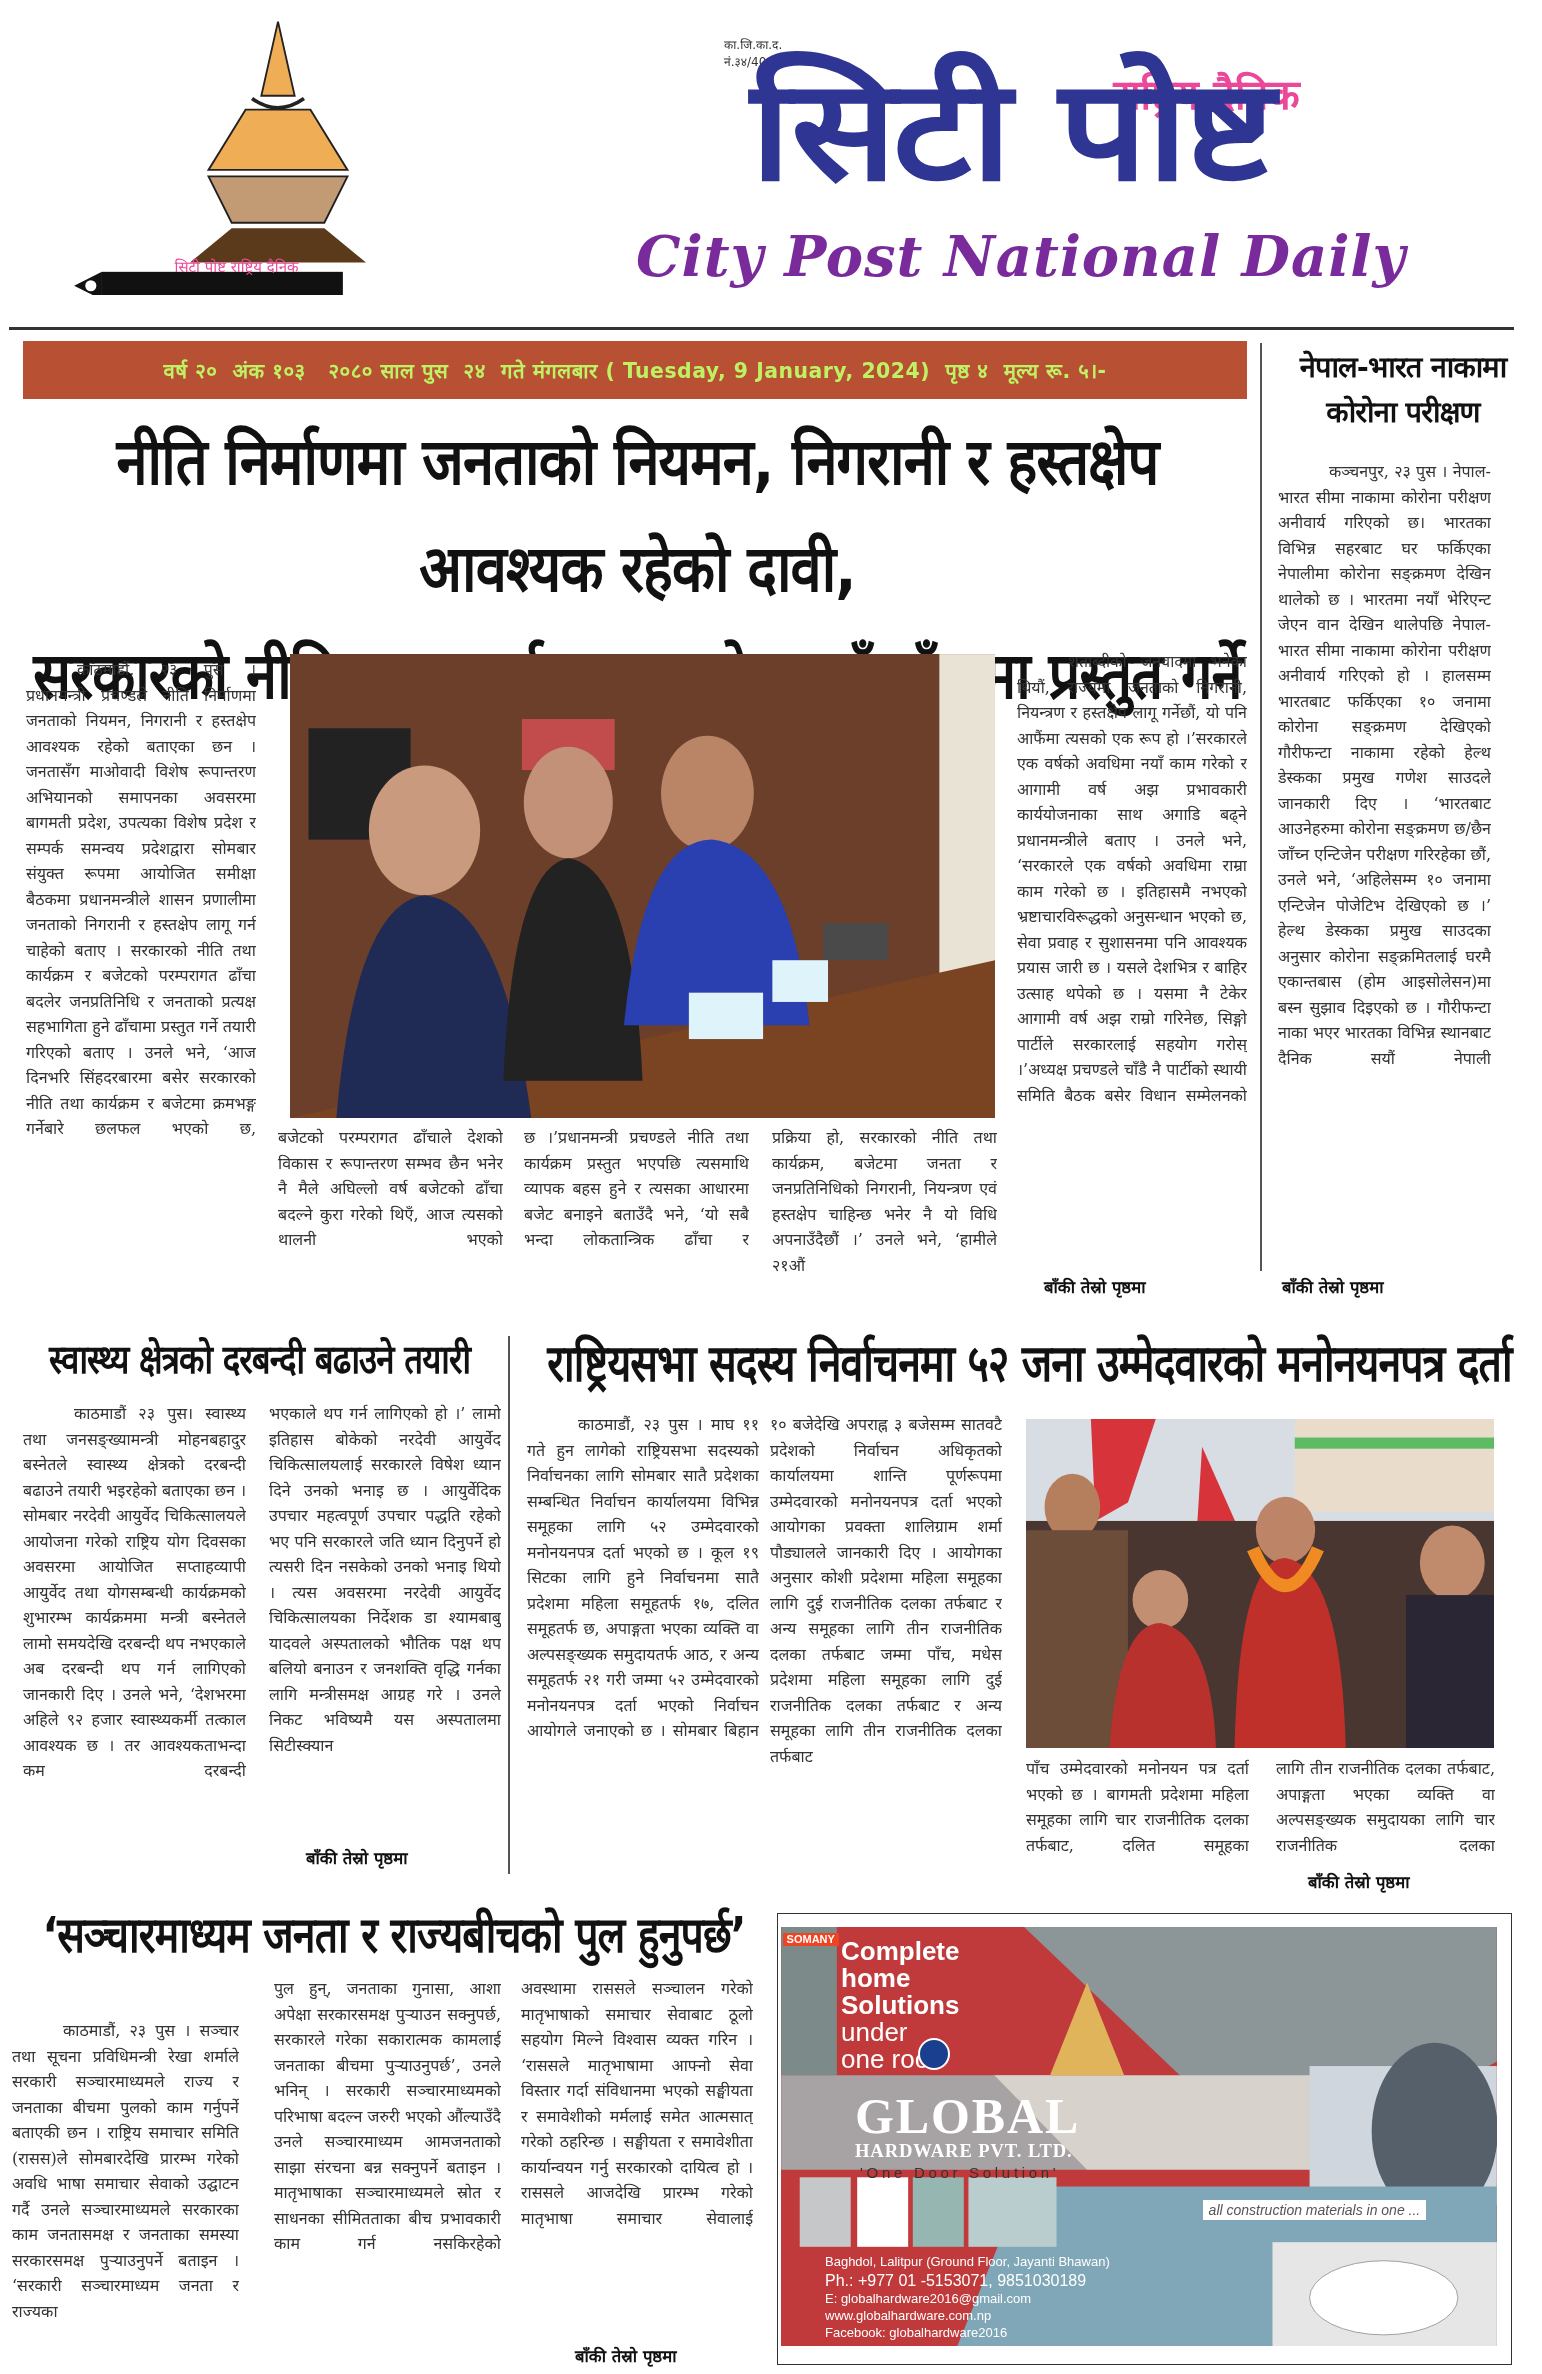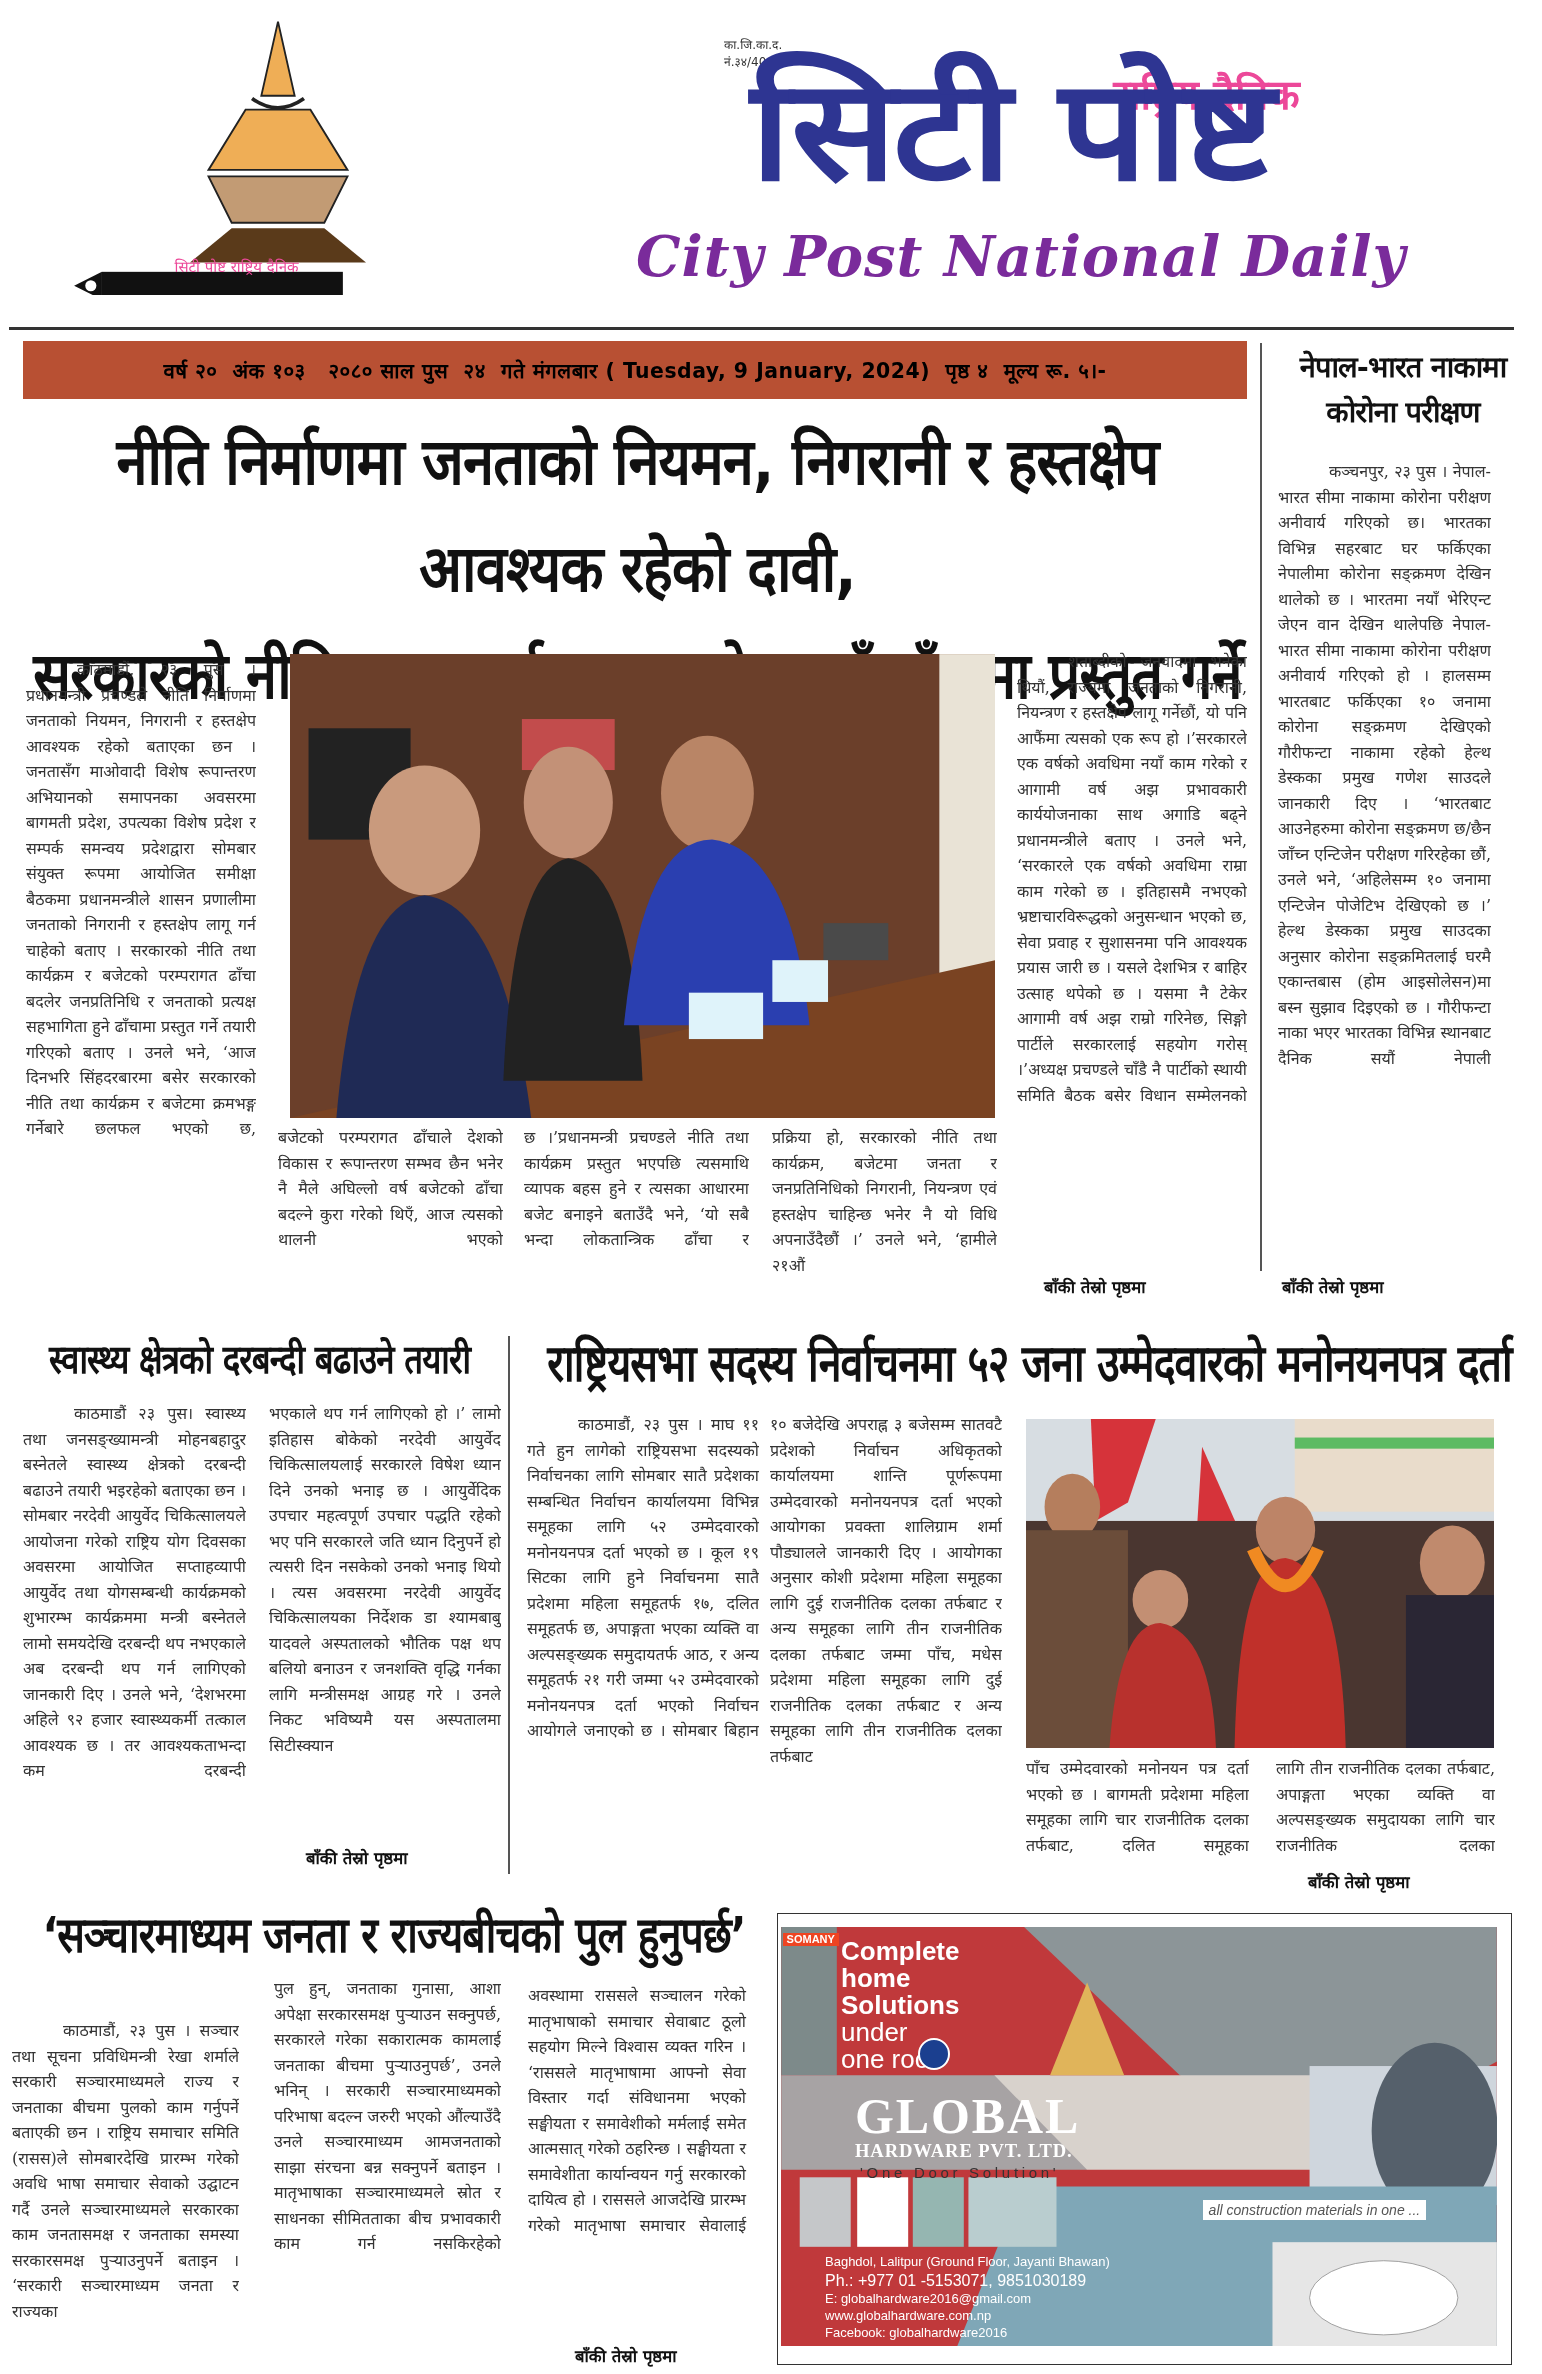--- a/index.html
+++ b/index.html
@@ -10,21 +10,21 @@
   
   .logo { left: 46px; top: 16.7px; width: 464px; height: 278px; }
   .reg-no { left: 724px; top: 37px; font-family: "DejaVu Sans", sans-serif; font-size: 12px; line-height: 16.7px; color: #333; text-align: left; }
   .tagline-np { left: 928px; top: 41px; width: 557px; text-align: center; font-family: "DejaVu Sans", sans-serif; font-weight: bold; font-size: 41px; color: #ec4899; margin-top: 24px; }
   .title-np { left: 538px; top: 51px; width: 946px; text-align: center; font-family: "DejaVu Sans", sans-serif; font-weight: bold; font-size: 156px; line-height: 176px; color: #2e3592; letter-spacing: -3.7px; transform: scaleY(0.9); transform-origin: top; }
   .title-en { left: 557px; top: 223px; width: 928px; text-align: center; font-family: "DejaVu Serif", serif; font-style: italic; font-weight: bold; font-size: 56px; color: #7a2b9b; letter-spacing: 0.9px; }
   .rule-top { left: 9.3px; top: 327px; width: 1505px; height: 2.8px; background: #333; }
 
   
   .datebar { left: 23px; top: 341px; width: 1224px; height: 58px; background: #b85033;
-             color: #000000; font-family: "DejaVu Sans", sans-serif; font-weight: bold; font-size: 20.4px;
+             color: #bef264; font-family: "DejaVu Sans", sans-serif; font-weight: bold; font-size: 20.4px;
              display: flex; align-items: center; justify-content: center; letter-spacing: 0.5px; }
 
   .vrule { background: #555; width: 1.9px; }
 
   .headline { font-family: "DejaVu Sans", sans-serif; font-weight: bold; color: #111; text-align: center; letter-spacing: -0.9px; }
   .h-main { left: 23px; top: 408px; width: 1229px; font-size: 56px; line-height: 93px; transform: scaleY(1.15); transform-origin: top; }
   .h-side { left: 1271px; top: 345px; width: 264px; font-size: 29px; line-height: 45px; }
   .h-health { left: 18.6px; top: 1326px; width: 482px; font-size: 33px; line-height: 56px; transform: scaleY(1.2); transform-origin: top;}
   .h-nomination { left: 524px; top: 1326px; width: 1011px; font-size: 41px; line-height: 61px; transform: scaleY(1.25); transform-origin: top; }
   .h-media { left: 23px; top: 1897px; width: 742px; font-size: 41px; line-height: 65px; transform: scaleY(1.2); transform-origin: top; }
@@ -171,21 +171,21 @@
 <div class="abs more" style="left:1308px;top:1870px;">बाँकी तेस्रो पृष्ठमा</div>
 
 <div class="abs headline h-media">‘सञ्चारमाध्यम जनता र राज्यबीचको पुल हुनुपर्छ’</div>
 <div class="abs col" style="left:12px;top:1976px;width:227px;height:390px;margin-top:42px;">
   <p class="lead" style="margin:0;">काठमाडौं, २३ पुस । सञ्चार तथा सूचना प्रविधिमन्त्री रेखा शर्माले सरकारी सञ्चारमाध्यमले राज्य र जनताका बीचमा पुलको काम गर्नुपर्ने बताएकी छन । राष्ट्रिय समाचार समिति (रासस)ले सोमबारदेखि प्रारम्भ गरेको अवधि भाषा समाचार सेवाको उद्घाटन गर्दै उनले सञ्चारमाध्यमले सरकारका काम जनतासमक्ष र जनताका समस्या सरकारसमक्ष पुऱ्याउनुपर्ने बताइन । ‘सरकारी सञ्चारमाध्यम जनता र राज्यका</p>
 </div>
 <div class="abs col" style="left:274px;top:1976px;width:227px;height:390px;">
   <p style="margin:0;">पुल हुन्, जनताका गुनासा, आशा अपेक्षा सरकारसमक्ष पुऱ्याउन सक्नुपर्छ, सरकारले गरेका सकारात्मक कामलाई जनताका बीचमा पुऱ्याउनुपर्छ’, उनले भनिन् । सरकारी सञ्चारमाध्यमको परिभाषा बदल्न जरुरी भएको औंल्याउँदै उनले सञ्चारमाध्यम आमजनताको साझा संरचना बन्न सक्नुपर्ने बताइन । मातृभाषाका सञ्चारमाध्यमले स्रोत र साधनका सीमितताका बीच प्रभावकारी काम गर्न नसकिरहेको</p>
 </div>
 <div class="abs col" style="left:521px;top:1976px;width:232px;height:362px;">
-  <p style="margin:7px;">अवस्थामा राससले सञ्चालन गरेको मातृभाषाको समाचार सेवाबाट ठूलो सहयोग मिल्ने विश्वास व्यक्त गरिन । ‘राससले मातृभाषामा आफ्नो सेवा विस्तार गर्दा संविधानमा भएको सङ्घीयता र समावेशीको मर्मलाई समेत आत्मसात् गरेको ठहरिन्छ । सङ्घीयता र समावेशीता कार्यान्वयन गर्नु सरकारको दायित्व हो । राससले आजदेखि प्रारम्भ गरेको मातृभाषा समाचार सेवालाई</p>
+  <p style="margin:0;">अवस्थामा राससले सञ्चालन गरेको मातृभाषाको समाचार सेवाबाट ठूलो सहयोग मिल्ने विश्वास व्यक्त गरिन । ‘राससले मातृभाषामा आफ्नो सेवा विस्तार गर्दा संविधानमा भएको सङ्घीयता र समावेशीको मर्मलाई समेत आत्मसात् गरेको ठहरिन्छ । सङ्घीयता र समावेशीता कार्यान्वयन गर्नु सरकारको दायित्व हो । राससले आजदेखि प्रारम्भ गरेको मातृभाषा समाचार सेवालाई</p>
 </div>
 <div class="abs more" style="left:575px;top:2344px;">बाँकी तेस्रो पृष्ठमा</div>
 
 <div class="abs ad-frame"></div>
 <div class="abs ad">
   <svg class="abs" style="left:0;top:0;" width="716" height="419" viewBox="0 0 772 452">
     <rect x="0" y="0" width="60" height="160" fill="#7d8a8a"></rect>
     <polygon points="262,0 772,0 772,145 600,240 430,160" fill="#8c9598"></polygon>
     <polygon points="0,160 290,160 330,262 0,262" fill="#a7a3a4"></polygon>
     <polygon points="230,160 590,160 590,262 330,262" fill="#d8d2cc"></polygon>

